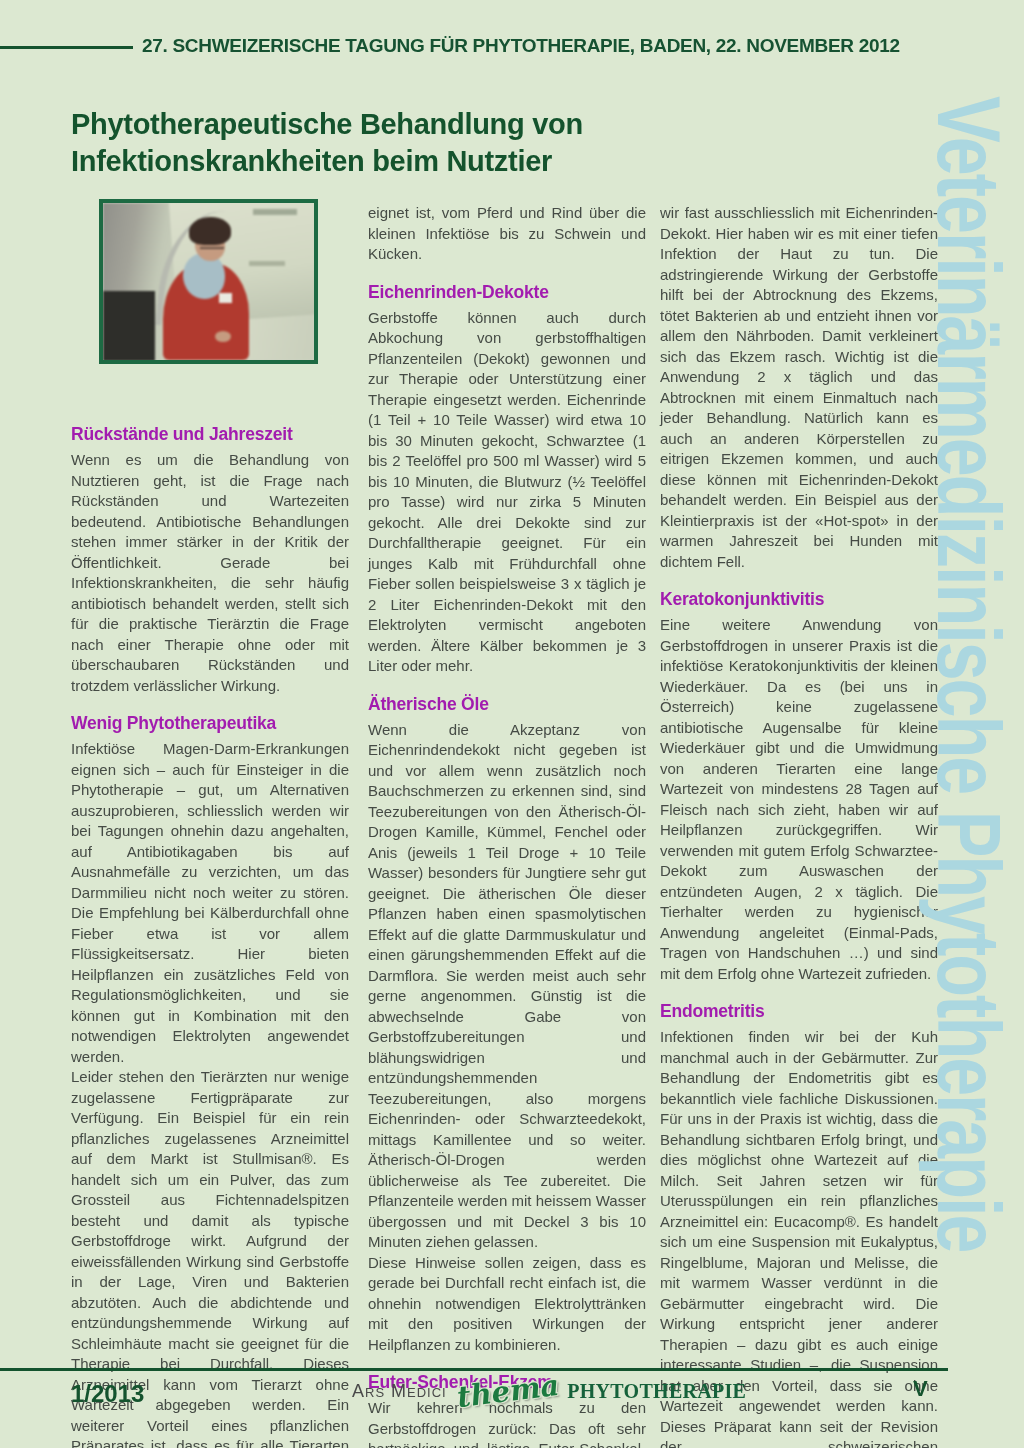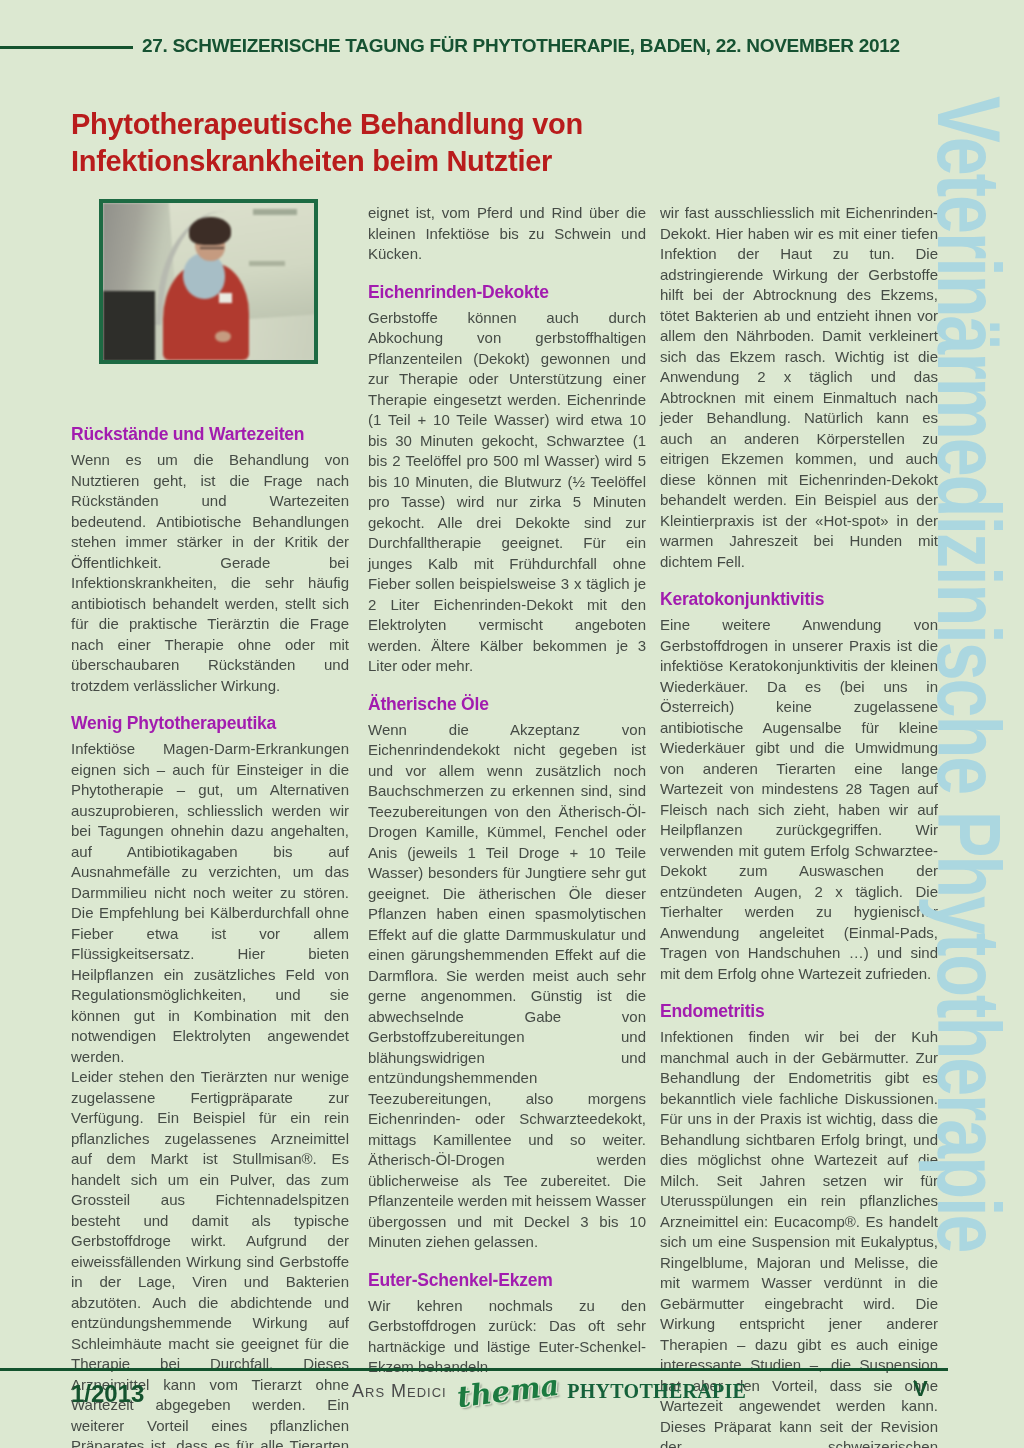--- a/index.html
+++ b/index.html
@@ -11,21 +11,21 @@
   
   .header-rule{position:absolute;left:0;top:46px;width:133px;height:3px;background:#14532e;}
   .header-text{
     position:absolute;left:142px;top:35px;
     font-size:19px;font-weight:bold;color:#165232;
     letter-spacing:-0.3px;white-space:nowrap;
   }
   
   .title{
     position:absolute;left:71px;top:106px;
-    font-size:29px;font-weight:bold;color:#b91c1c;
+    font-size:29px;font-weight:bold;color:#14532d;
     line-height:37px;letter-spacing:-0.3px;
   }
   
   .photo-frame{
     position:absolute;left:99px;top:199px;width:211px;height:157px;
     border:4px solid #1d6a43;overflow:hidden;background:#cdd3c2;
   }
   .photo-scene{position:absolute;left:0;top:0;right:0;bottom:0;filter:blur(1.3px);}
   .ph-wall{position:absolute;left:0;top:0;width:100%;height:100%;
     background:linear-gradient(100deg,#90908a 0%,#a3a399 15%,#c2c8b6 28%,#d8ddc9 55%,#c9cfbc 100%);}
@@ -115,33 +115,34 @@
       <div class="ph-scarf"></div>
       <div class="ph-face"></div>
       <div class="ph-hair"></div>
       <div class="ph-glasses"></div>
       <div class="ph-badge"></div>
       <div class="ph-hand"></div>
     </div>
   </div>
 
   <div class="col" id="col1">
-    <h3 class="first">Rückstände und Wartezeiten</h3>
+    <h3 class="first">Rückstände und Jahreszeit</h3>
     <p>Wenn es um die Behandlung von Nutztieren geht, ist die Frage nach Rückständen und Wartezeiten bedeutend. Antibiotische Behandlungen stehen immer stärker in der Kritik der Öffentlichkeit. Gerade bei Infektionskrankheiten, die sehr häufig antibiotisch behandelt werden, stellt sich für die praktische Tierärztin die Frage nach einer Therapie ohne oder mit überschaubaren Rückständen und trotzdem verlässlicher Wirkung.</p>
     <h3>Wenig Phytotherapeutika</h3>
     <p>Infektiöse Magen-Darm-Erkrankungen eignen sich – auch für Einsteiger in die Phytotherapie – gut, um Alternativen auszuprobieren, schliesslich werden wir bei Tagungen ohnehin dazu angehalten, auf Antibiotikagaben bis auf Ausnahmefälle zu verzichten, um das Darmmilieu nicht noch weiter zu stören. Die Empfehlung bei Kälberdurchfall ohne Fieber etwa ist vor allem Flüssigkeitsersatz. Hier bieten Heilpflanzen ein zusätzliches Feld von Regulationsmöglichkeiten, und sie können gut in Kombination mit den notwendigen Elektrolyten angewendet werden.</p>
     <p>Leider stehen den Tierärzten nur wenige zugelassene Fertigpräparate zur Verfügung. Ein Beispiel für ein rein pflanzliches zugelassenes Arzneimittel auf dem Markt ist Stullmisan®. Es handelt sich um ein Pulver, das zum Grossteil aus Fichtennadelspitzen besteht und damit als typische Gerbstoffdroge wirkt. Aufgrund der eiweissfällenden Wirkung sind Gerbstoffe in der Lage, Viren und Bakterien abzutöten. Auch die abdichtende und entzündungshemmende Wirkung auf Schleimhäute macht sie geeignet für die Therapie bei Durchfall. Dieses Arzneimittel kann vom Tierarzt ohne Wartezeit abgegeben werden. Ein weiterer Vorteil eines pflanzlichen Präparates ist, dass es für alle Tierarten ge-</p>
   </div>
 
   <div class="col" id="col2">
     <p>eignet ist, vom Pferd und Rind über die kleinen Infektiöse bis zu Schwein und Kücken.</p>
     <h3>Eichenrinden-Dekokte</h3>
     <p>Gerbstoffe können auch durch Abkochung von gerbstoffhaltigen Pflanzenteilen (Dekokt) gewonnen und zur Therapie oder Unterstützung einer Therapie eingesetzt werden. Eichenrinde (1 Teil + 10 Teile Wasser) wird etwa 10 bis 30 Minuten gekocht, Schwarztee (1 bis 2 Teelöffel pro 500 ml Wasser) wird 5 bis 10 Minuten, die Blutwurz (½ Teelöffel pro Tasse) wird nur zirka 5 Minuten gekocht. Alle drei Dekokte sind zur Durchfalltherapie geeignet. Für ein junges Kalb mit Frühdurchfall ohne Fieber sollen beispielsweise 3 x täglich je 2 Liter Eichenrinden-Dekokt mit den Elektrolyten vermischt angeboten werden. Ältere Kälber bekommen je 3 Liter oder mehr.</p>
     <h3>Ätherische Öle</h3>
     <p>Wenn die Akzeptanz von Eichenrindendekokt nicht gegeben ist und vor allem wenn zusätzlich noch Bauchschmerzen zu erkennen sind, sind Teezubereitungen von den Ätherisch-Öl-Drogen Kamille, Kümmel, Fenchel oder Anis (jeweils 1 Teil Droge + 10 Teile Wasser) besonders für Jungtiere sehr gut geeignet. Die ätherischen Öle dieser Pflanzen haben einen spasmolytischen Effekt auf die glatte Darmmuskulatur und einen gärungshemmenden Effekt auf die Darmflora. Sie werden meist auch sehr gerne angenommen. Günstig ist die abwechselnde Gabe von Gerbstoffzubereitungen und blähungswidrigen und entzündungshemmenden Teezubereitungen, also morgens Eichenrinden- oder Schwarzteedekokt, mittags Kamillentee und so weiter. Ätherisch-Öl-Drogen werden üblicherweise als Tee zubereitet. Die Pflanzenteile werden mit heissem Wasser übergossen und mit Deckel 3 bis 10 Minuten ziehen gelassen.</p>
+    <p>Diese Hinweise sollen zeigen, dass es gerade bei Durchfall recht einfach ist, die ohnehin notwendigen Elektrolyttränken mit den positiven Wirkungen der Heilpflanzen zu kombinieren.</p>
     <h3>Euter-Schenkel-Ekzem</h3>
     <p>Wir kehren nochmals zu den Gerbstoffdrogen zurück: Das oft sehr hartnäckige und lästige Euter-Schenkel-Ekzem behandeln</p>
   </div>
 
   <div class="col" id="col3">
     <p>wir fast ausschliesslich mit Eichenrinden-Dekokt. Hier haben wir es mit einer tiefen Infektion der Haut zu tun. Die adstringierende Wirkung der Gerbstoffe hilft bei der Abtrocknung des Ekzems, tötet Bakterien ab und entzieht ihnen vor allem den Nährboden. Damit verkleinert sich das Ekzem rasch. Wichtig ist die Anwendung 2 x täglich und das Abtrocknen mit einem Einmaltuch nach jeder Behandlung. Natürlich kann es auch an anderen Körperstellen zu eitrigen Ekzemen kommen, und auch diese können mit Eichenrinden-Dekokt behandelt werden. Ein Beispiel aus der Kleintierpraxis ist der «Hot-spot» in der warmen Jahreszeit bei Hunden mit dichtem Fell.</p>
     <h3>Keratokonjunktivitis</h3>
     <p>Eine weitere Anwendung von Gerbstoffdrogen in unserer Praxis ist die infektiöse Keratokonjunktivitis der kleinen Wiederkäuer. Da es (bei uns in Österreich) keine zugelassene antibiotische Augensalbe für kleine Wiederkäuer gibt und die Umwidmung von anderen Tierarten eine lange Wartezeit von mindestens 28 Tagen auf Fleisch nach sich zieht, haben wir auf Heilpflanzen zurückgegriffen. Wir verwenden mit gutem Erfolg Schwarztee-Dekokt zum Auswaschen der entzündeten Augen, 2 x täglich. Die Tierhalter werden zu hygienischer Anwendung angeleitet (Einmal-Pads, Tragen von Handschuhen …) und sind mit dem Erfolg ohne Wartezeit zufrieden.</p>
     <h3>Endometritis</h3>
     <p>Infektionen finden wir bei der Kuh manchmal auch in der Gebärmutter. Zur Behandlung der Endometritis gibt es bekanntlich viele fachliche Diskussionen. Für uns in der Praxis ist wichtig, dass die Behandlung sichtbaren Erfolg bringt, und dies möglichst ohne Wartezeit auf die Milch. Seit Jahren setzen wir für Uterusspülungen ein rein pflanzliches Arzneimittel ein: Eucacomp®. Es handelt sich um eine Suspension mit Eukalyptus, Ringelblume, Majoran und Melisse, die mit warmem Wasser verdünnt in die Gebärmutter eingebracht wird. Die Wirkung entspricht jener anderer Therapien – dazu gibt es auch einige interessante Studien –, die Suspension hat aber den Vorteil, dass sie ohne Wartezeit angewendet werden kann. Dieses Präparat kann seit der Revision der schweizerischen Tierarzneimittelverord-</p>

